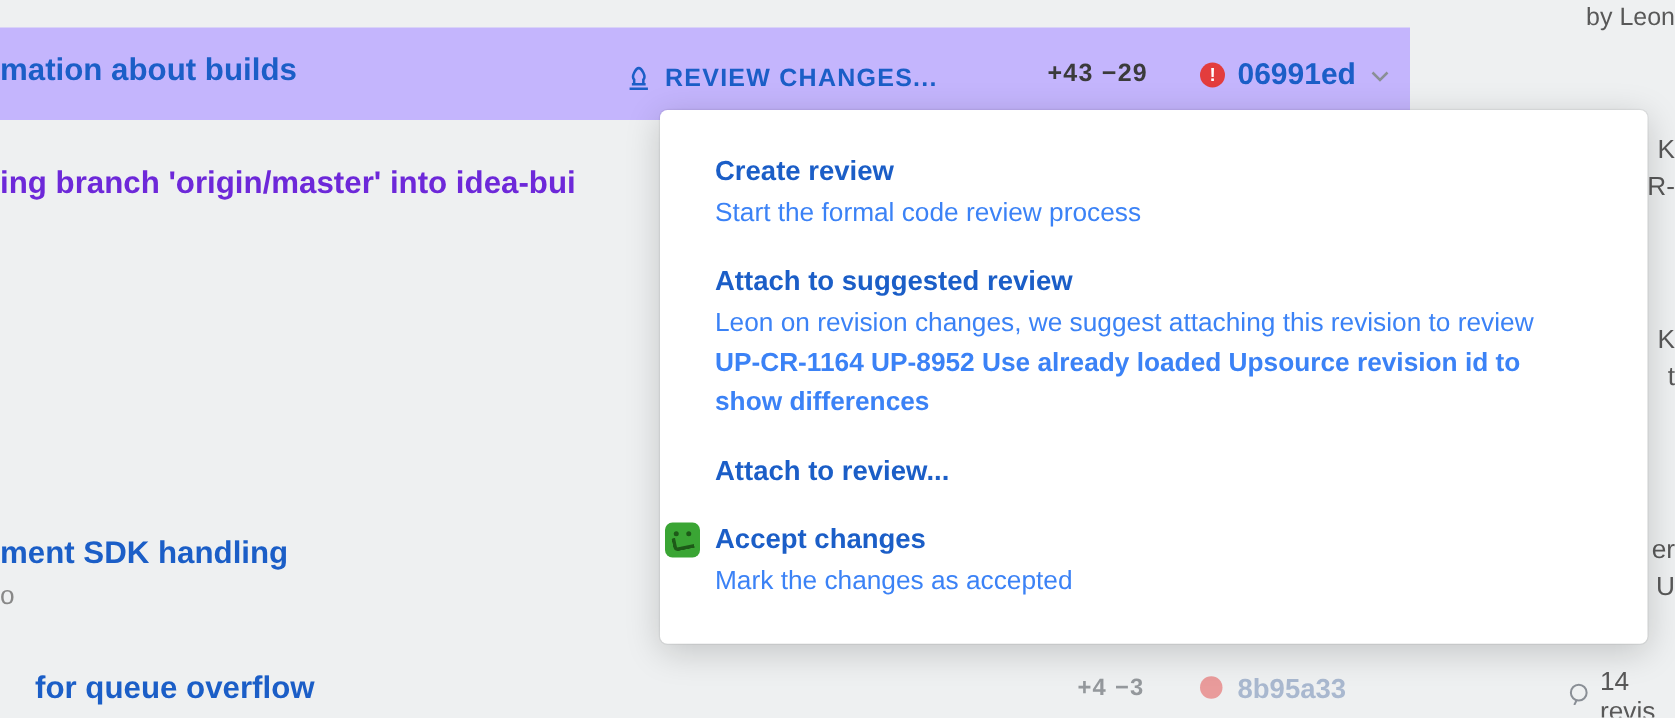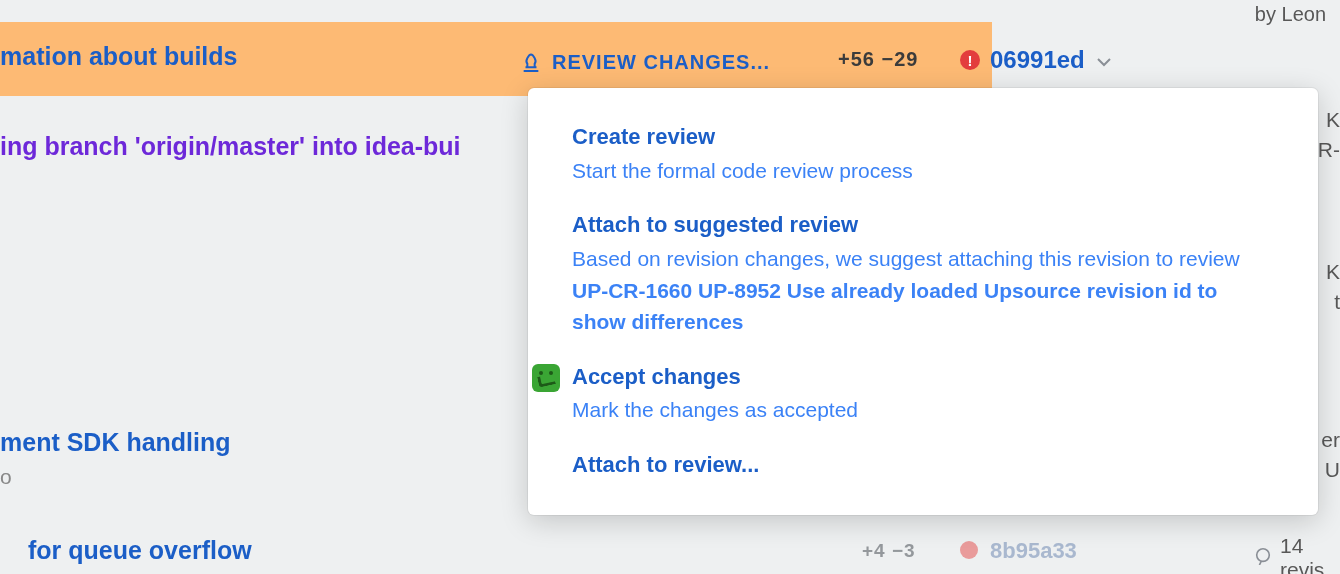--- a/index.html
+++ b/index.html
@@ -9,37 +9,37 @@
     overflow: hidden;
     background: #eef0f1;
     font-family: -apple-system, BlinkMacSystemFont, "Segoe UI", Helvetica, Arial, sans-serif;
   }
   .page { position: relative; width: 1340px; height: 574px; }
   
   .byline {
     position: absolute; top: 2px; right: 0;
     color: #585858; font-size: 20px;
     text-align: right; line-height: 1.2;
-    padding-right: 14px;
+    padding-right: 0;
   }
   
   .card {
     position: absolute;
     left: 0;
-    width: 992px;
-    background: #fdba74;
+    width: 1128px;
+    background: #c4b5fd;
   }
   .card1 { top: 22px; height: 74px; }
   .commit-title {
     color: #1b5ec7; font-weight: 700; font-size: 25px;
     position: absolute; left: 0; top: 20px;
     white-space: nowrap;
   }
   .review-trigger {
-    position: absolute; top: 24px; left: 520px;
+    position: absolute; top: 24px; left: 500px;
     display: flex; align-items: center; gap: 10px;
     color: #1b5ec7; font-weight: 700; font-size: 20px;
     letter-spacing: 1px;
     cursor: pointer;
   }
   .stamp-icon { width: 22px; height: 28px; }
   .stats {
     position: absolute; top: 26px; left: 838px;
     color: #3b3b3b; font-size: 20px; font-weight: 600;
     letter-spacing: 1px;
@@ -150,21 +150,21 @@
     <div class="commit-title">mation about builds</div>
     <div class="review-trigger">
       <span>
         <svg class="stamp-icon" viewBox="0 0 24 28" fill="none" stroke="#1b5ec7" stroke-width="2.2">
           <path d="M6 22 H18 M8 22 V18 Q6 16 8 12 Q10 8 12 8 Q14 8 16 12 Q18 16 16 18 V22"></path>
           <path d="M4 26 H20"></path>
         </svg>
       </span>
       <span>REVIEW CHANGES...</span>
     </div>
-    <div class="stats">+56 −29</div>
+    <div class="stats">+43 −29</div>
     <div class="status-icon">!</div>
     <div class="hash">06991ed</div>
     <div class="chev">
       <svg viewBox="0 0 16 10" fill="none" stroke="#8a8f96" stroke-width="2">
           <path d="M2 2 L8 8 L14 2"></path>
         </svg>
     </div>
   </div>
 
   <div class="row2">ing branch 'origin/master' into idea-bui</div>
@@ -187,28 +187,28 @@
   </div>
 
   <div class="popover">
     <div class="pop-item">
       <div class="pop-title">Create review</div>
       <div class="pop-desc">Start the formal code review process</div>
     </div>
     <div class="pop-item">
       <div class="pop-title">Attach to suggested review</div>
       <div class="pop-desc">
-        <span>Based on revision changes, we suggest attaching this revision to review </span><span class="bold">UP-CR-1660 UP-8952 Use already loaded Upsource revision id to show differences</span>
+        <span>Leon on revision changes, we suggest attaching this revision to review </span><span class="bold">UP-CR-1164 UP-8952 Use already loaded Upsource revision id to show differences</span>
       </div>
+    </div>
+    <div class="pop-item">
+      <div class="pop-title">Attach to review...</div>
     </div>
     <div class="pop-item">
       <div class="accept-emoji">
         <span class="eye l"></span>
           <span class="eye r"></span>
       </div>
       <div class="pop-title">Accept changes</div>
       <div class="pop-desc">Mark the changes as accepted</div>
     </div>
-    <div class="pop-item">
-      <div class="pop-title">Attach to review...</div>
-    </div>
   </div>
 </div>
 
 </body></html>

